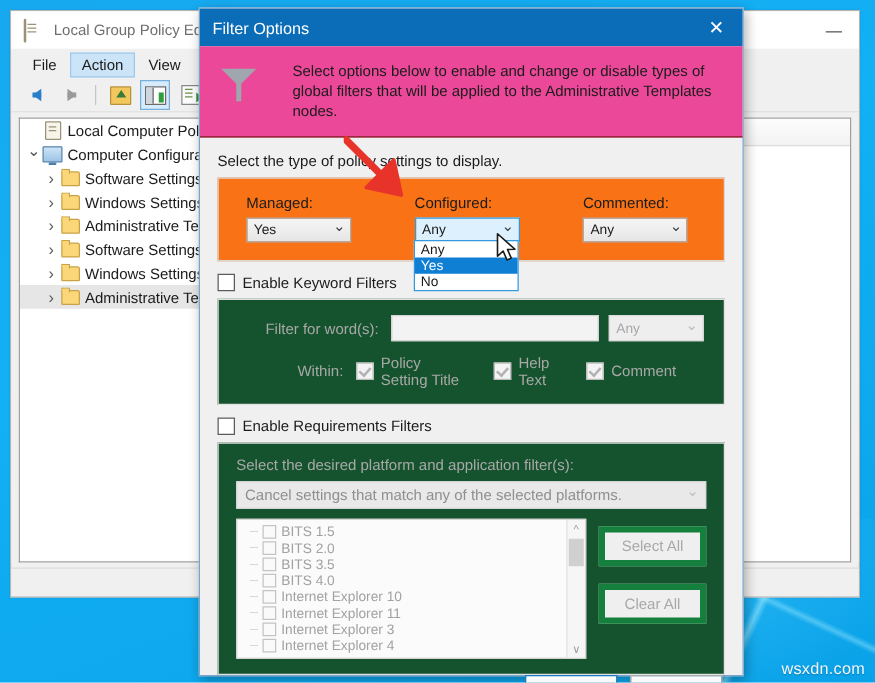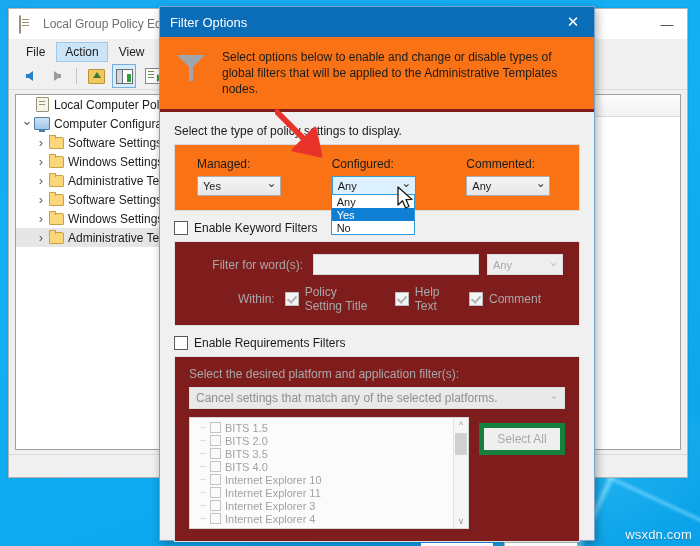--- a/index.html
+++ b/index.html
@@ -204,22 +204,22 @@
     height: 30px; background: #0b6cb8;
     display: flex; align-items: center;
     color: #ffffff; font-size: 13px; padding-left: 10px;
   }
   .dlg-title .t { flex: 1 1 auto; }
   .dlg-close {
     width: 42px; height: 30px; display: flex; align-items: center; justify-content: center;
     font-size: 15px; color: #fff; font-weight: 300;
   }
   .dlg-head {
-    display: flex; padding: 12px 14px 12px 14px; gap: 12px;
-    border-bottom: 3px solid #7f1d1d; background: #f97316;
+    display: flex; padding: 12px 14px 12px 14px; gap: 24px;
+    border-bottom: 1px solid #7f1d1d; background: #ec4899;
   }
   .funnel {
     flex: 0 0 36px; width: 36px; height: 34px; position: relative; margin-top: 2px;
   }
   .funnel::before {
     content: ""; position: absolute; left: 3px; top: 4px;
     width: 0; height: 0;
     border-left: 14px solid transparent; border-right: 14px solid transparent;
     border-top: 14px solid #9fa6ad;
   }
@@ -228,21 +228,21 @@
     width: 4px; height: 14px; background: #9fa6ad;
   }
   .head-text { font-size: 12px; color: #1b1b1b; line-height: 16px; }
   .dlg-body { flex: 1 1 auto; padding: 12px 14px 0 14px; position: relative; }
 
   .sec-label { font-size: 12px; color: #1b1b1b; margin-bottom: 6px; }
   .groupbox {
     border: 1px solid #d8d8d8; background: #f97316;
     position: relative;
   }
-  .gb-disabled { background: #7f1d1d; border-color: #e0e0e0; }
+  .gb-disabled { background: #14532d; border-color: #e0e0e0; }
 
   .filters-row { display: flex; padding: 12px 0 14px 0; }
   .filter-cell { flex: 1 1 0; padding-left: 22px; }
   .filter-cell .lbl { font-size: 12px; color: #1b1b1b; margin-bottom: 5px; }
 
   .combo {
     width: 82px; height: 18px; position: relative;
     border: 1px solid #adadad; background: linear-gradient(#f5f5f5,#e6e6e6);
     font-size: 11px; color: #1b1b1b; display: flex; align-items: center;
   }
@@ -620,20 +620,21 @@
             </div>
             <div class="lb-scroll">
               <span class="lb-arrow">^</span>
               <span class="lb-thumb"></span>
               <span class="lb-arrow">∨</span>
             </div>
           </div>
 
           <div class="req-btns">
             <div class="btn-dim">Select All</div>
+            <div class="btn-dim">Clear All</div>
           </div>
         </div>
       </div>
     </div>
 
   </div>
 
   <div class="dlg-footer">
     <div class="btn default">OK</div>
     <div class="btn">Cancel</div>

